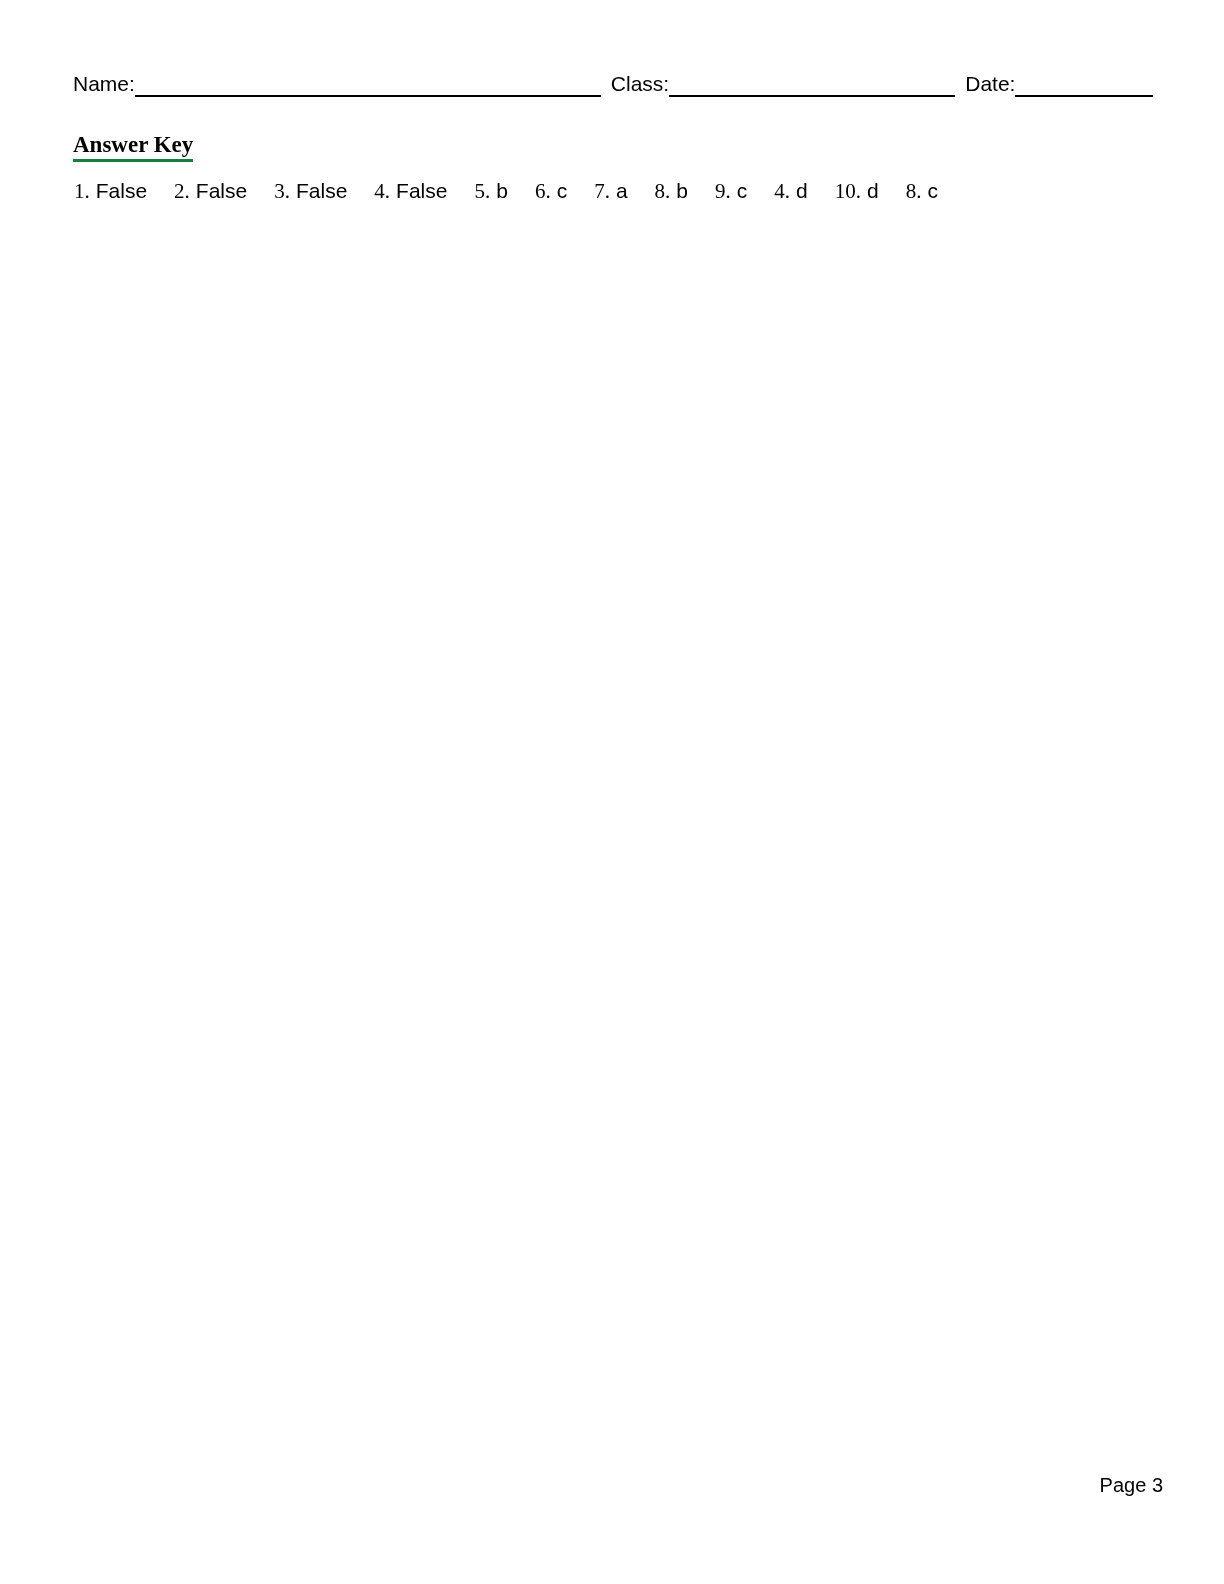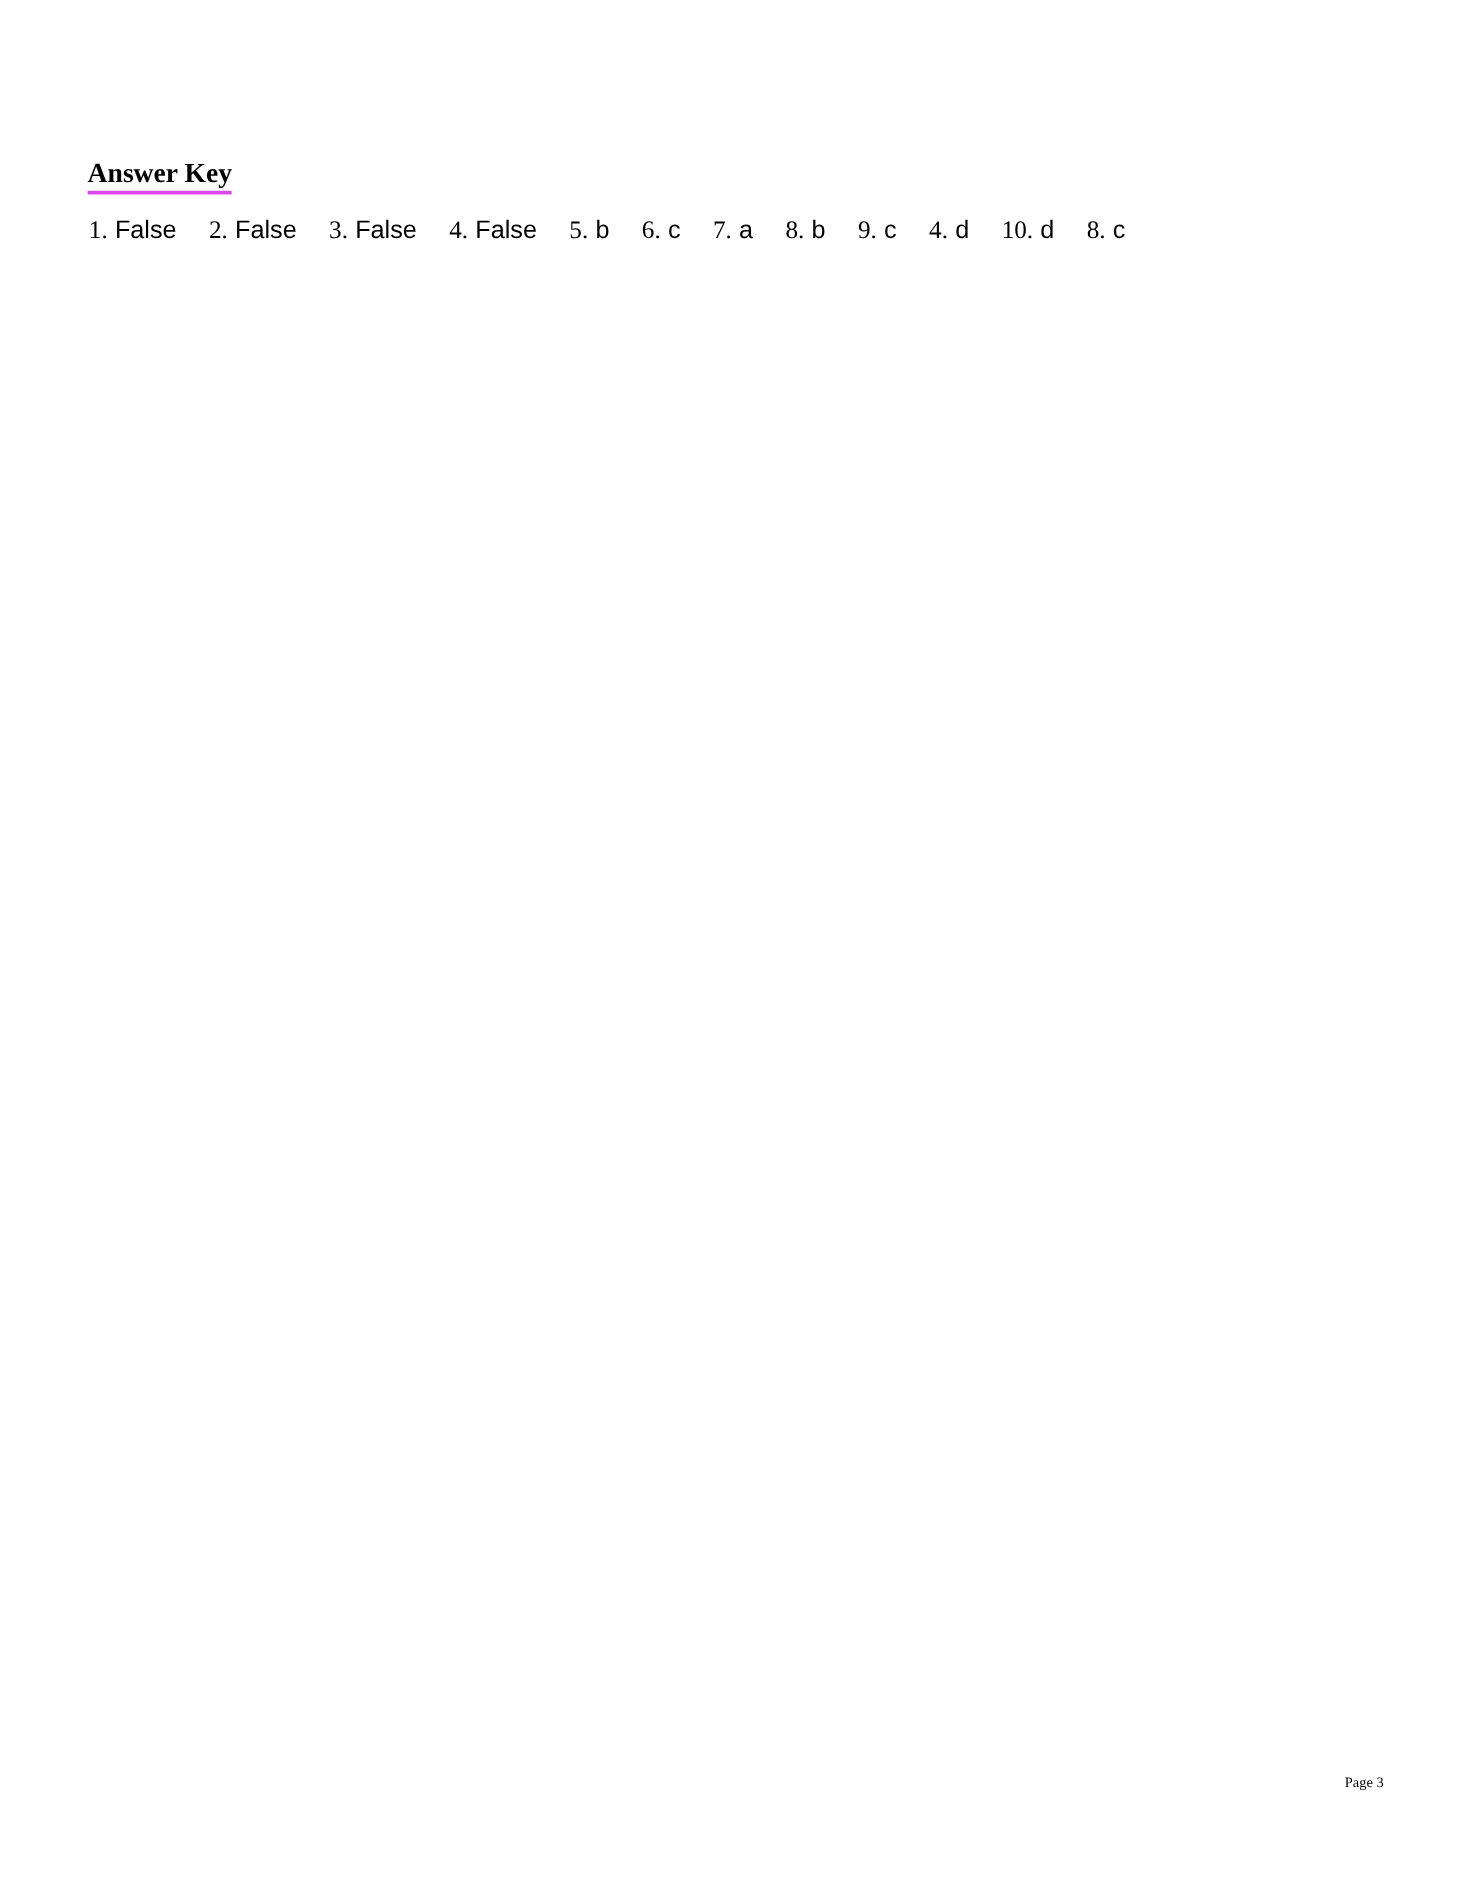--- a/index.html
+++ b/index.html
@@ -42,21 +42,21 @@
   
   .answer-key-title {
     position: absolute;
     left: 73px;
     top: 133px;
     font-family: "Liberation Serif", serif;
     font-weight: bold;
     font-size: 23px;
     line-height: 24px;
     display: inline-block;
-    border-bottom: 3px solid #d946ef;
+    border-bottom: 3px solid #15803d;
     padding-bottom: 2px;
   }
   
   .answers-list {
     position: absolute;
     left: 74px;
     top: 179px;
     display: flex;
     flex-direction: row;
     gap: 27px;
@@ -69,32 +69,39 @@
   .answer-number {
     font-family: "Liberation Serif", serif;
     margin-right: 6px;
   }
   .answer-value {
     font-family: "Liberation Sans", sans-serif;
   }
   
   .page-number {
     position: absolute;
-    right: 71px;
+    right: 61px;
     top: 1474px;
-    font-size: 12px;
+    font-size: 20px;
     line-height: 22px;
-    font-family: Liberation Serif, serif;
   }
 </style>
 </head>
 <body>
 
 <div class="page">
 
+  <div class="header-row">
+    <span class="hdr-label">Name:</span>
+    <span class="fill-line name-line"></span>
+    <span class="hdr-label gap-label">Class:</span>
+    <span class="fill-line class-line"></span>
+    <span class="hdr-label gap-label">Date:</span>
+    <span class="fill-line date-line"></span>
+  </div>
 
   <div class="answer-key-title">Answer Key</div>
 
   <div class="answers-list">
     <div class="answer-item">
       <span class="answer-number">1.</span><span class="answer-value">False</span>
     </div>
     <div class="answer-item">
       <span class="answer-number">2.</span><span class="answer-value">False</span>
     </div>

